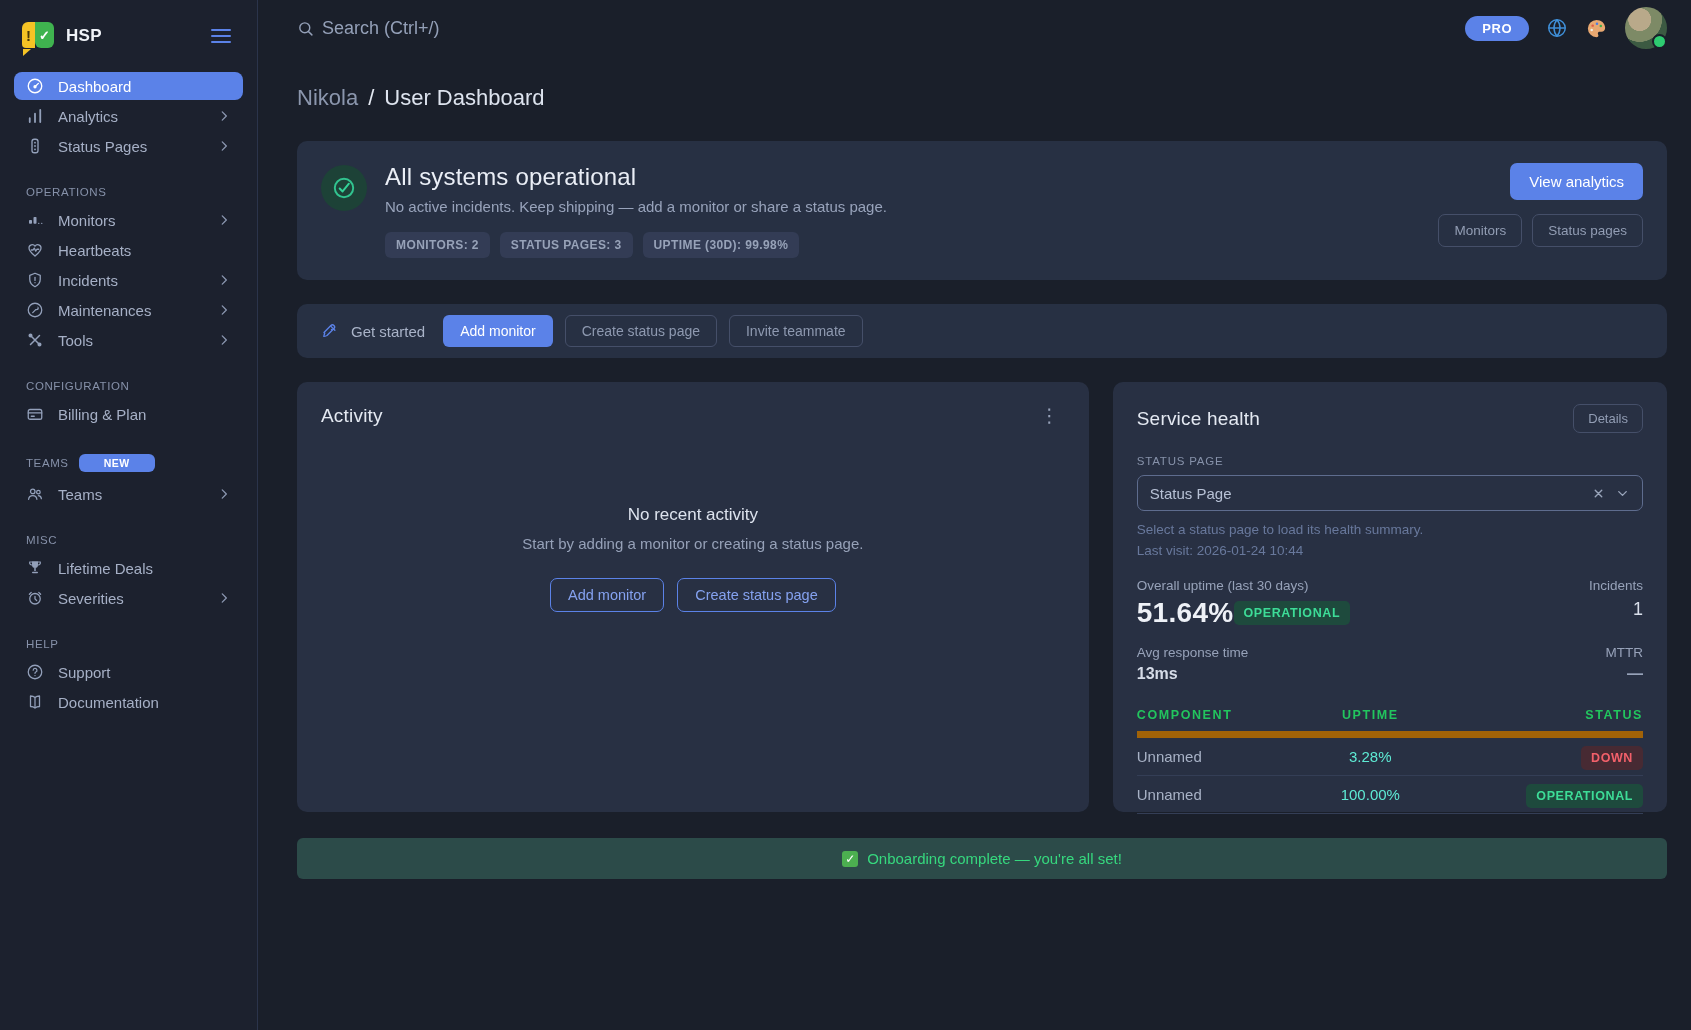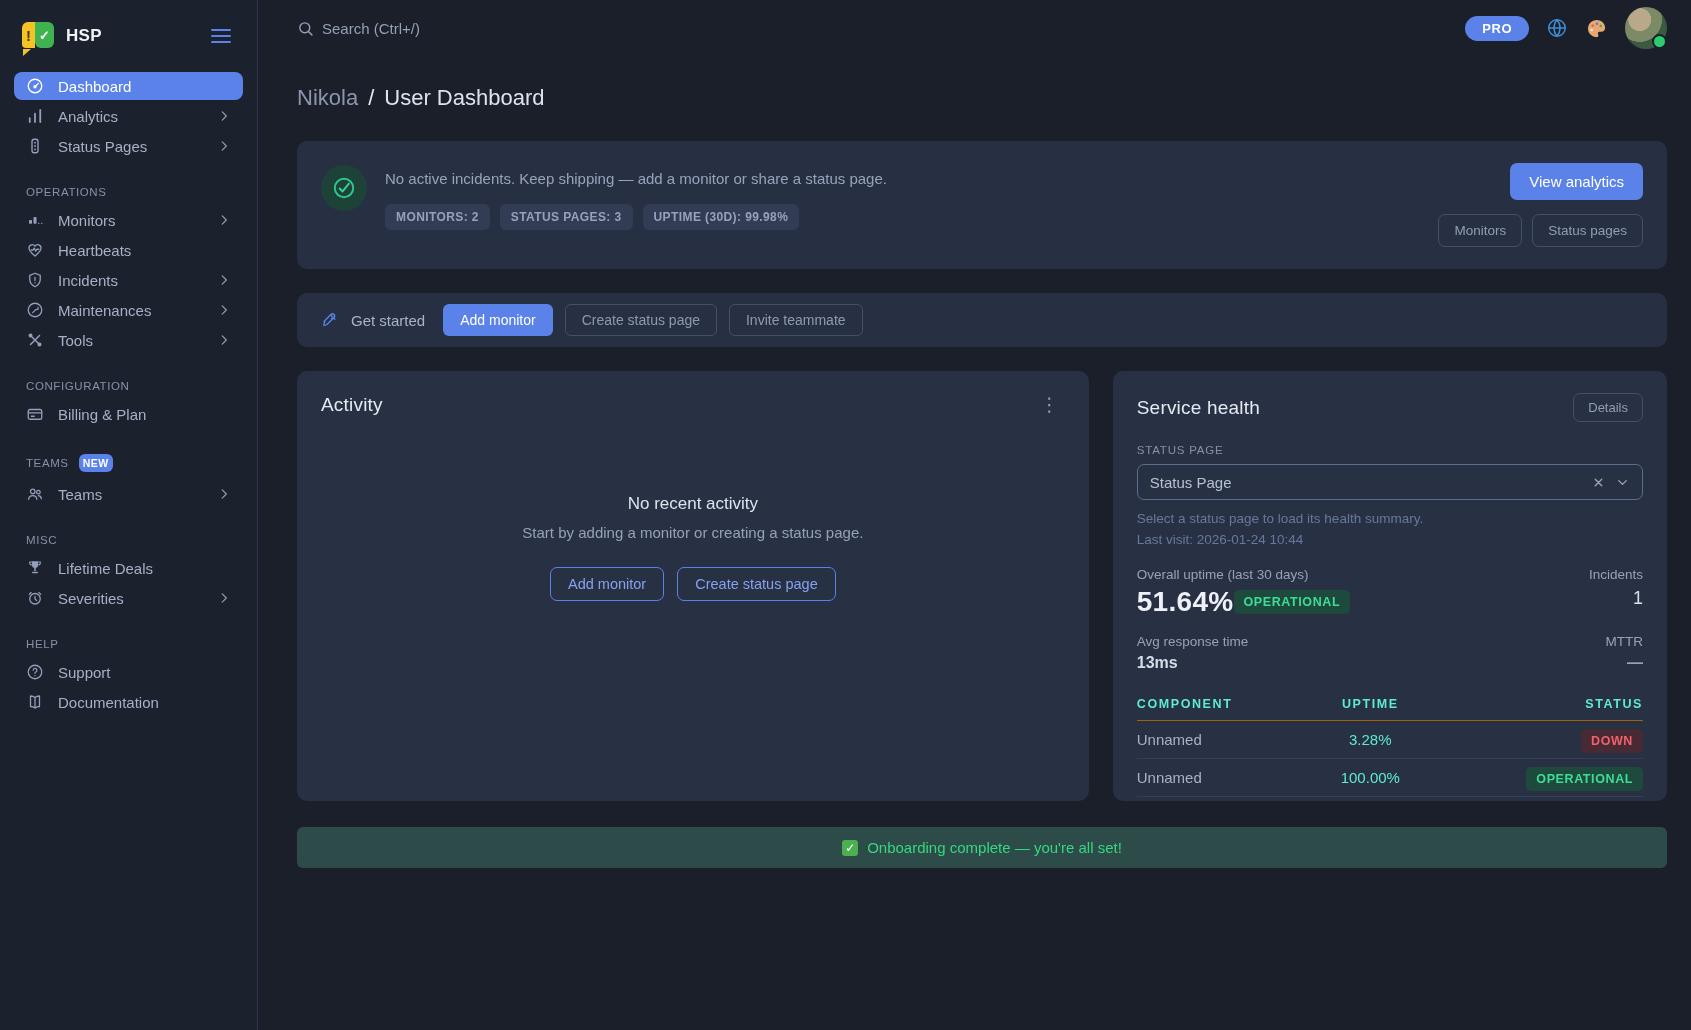--- a/index.html
+++ b/index.html
@@ -48,30 +48,30 @@
   .nav-item.active { background:#5b82e8; color:#ffffff; }
   .nav-item.active .icon { color:#ffffff; }
   .nav-chevron { margin-left:auto; color:#8c98b2; }
   .group-label {
     display:flex; align-items:center; gap:10px;
     margin:26px 12px 8px 12px;
     font-size:11.5px; letter-spacing:.6px; color:#8691a9; text-transform:uppercase;
   }
   .new-badge {
     background:#5b82e8; color:#fff; font-size:10.5px; font-weight:bold;
-    padding:3px 4px; border-radius:6px; letter-spacing:.5px;
+    padding:3px 25px; border-radius:6px; letter-spacing:.5px;
   }
 
   
   .main { flex:1; height:1030px; overflow:hidden; }
   .topbar {
     height:56px; display:flex; align-items:center;
     padding:0 24px 0 39px;
   }
-  .search { display:flex; align-items:center; gap:8px; color:#94a0b8; font-size:15px; cursor:text; }
+  .search { display:flex; align-items:center; gap:8px; color:#94a0b8; font-size:18px; cursor:text; }
   .topbar-right { margin-left:auto; display:flex; align-items:center; gap:17px; }
   .pro-badge {
     background:#5b82e8; color:#fff; font-weight:bold; font-size:13px;
     padding:5px 17px; border-radius:999px; letter-spacing:.5px; cursor:pointer;
   }
   .icon-btn { cursor:pointer; display:flex; align-items:center; }
   .avatar {
     position:relative; width:42px; height:42px; border-radius:50%;
     background:radial-gradient(circle at 35% 30%, #b9a98a 0 28%, #7d8a66 29% 55%, #3c5a42 56% 100%);
     cursor:pointer;
@@ -174,22 +174,22 @@
   .badge-down {
     background:#472a33; color:#f2606a; font-size:12.5px; font-weight:bold;
     letter-spacing:.6px; padding:5px 10px; border-radius:5px;
   }
   .incidents-value { font-size:18px; color:#d9dfeb; margin-top:6px; }
   .avg-value { font-size:16px; font-weight:bold; color:#d6dce8; margin-top:5px; }
   .mttr-value { font-size:16px; font-weight:bold; color:#97a2b9; margin-top:5px; }
 
   .sh-table { width:100%; margin-top:16px; border-collapse:collapse; }
   .sh-table th {
-    font-size:12.5px; color:#5eead4; letter-spacing:1.6px; text-align:left;
-    padding:9px 0; border-bottom:1px solid #a16207; font-weight:bold;
+    font-size:12.5px; color:#22c55e; letter-spacing:1.6px; text-align:left;
+    padding:9px 0; border-bottom:7px solid #a16207; font-weight:bold;
   }
   .sh-table th.center, .sh-table td.center { text-align:center; }
   .sh-table th.right, .sh-table td.right { text-align:right; }
   .sh-table td { padding:10px 0; border-bottom:1px solid #343e56; font-size:15px; color:#a8b2c6; }
   .sh-table td.center { color:#5eead4; }
 
   
   .banner {
     margin-top:26px; background:#2c4b49; border-radius:6px; height:41px;
     display:flex; align-items:center; justify-content:center; gap:9px;
@@ -455,20 +455,21 @@
   <div class="content">
 
     <section class="hero">
       <div class="hero-check">
         <svg width="26" height="26" viewBox="0 0 24 24" fill="none" stroke="#34d399" stroke-width="1.8" stroke-linecap="round" stroke-linejoin="round">
             <circle cx="12" cy="12" r="8.5" opacity=".9"></circle>
             <path d="M8 12.5l2.7 2.7L16.5 8"></path>
           </svg>
       </div>
       <div>
+        <div class="hero-title">All systems operational</div>
         <div class="hero-sub">No active incidents. Keep shipping — add a monitor or share a status page.</div>
         <div class="hero-badges">
           <span class="meta-badge">MONITORS: 2</span>
           <span class="meta-badge">STATUS PAGES: 3</span>
           <span class="meta-badge">UPTIME (30D): 99.98%</span>
         </div>
       </div>
       <div class="hero-right">
         <button class="btn-primary">View analytics</button>
         <div class="hero-ghost-row">

